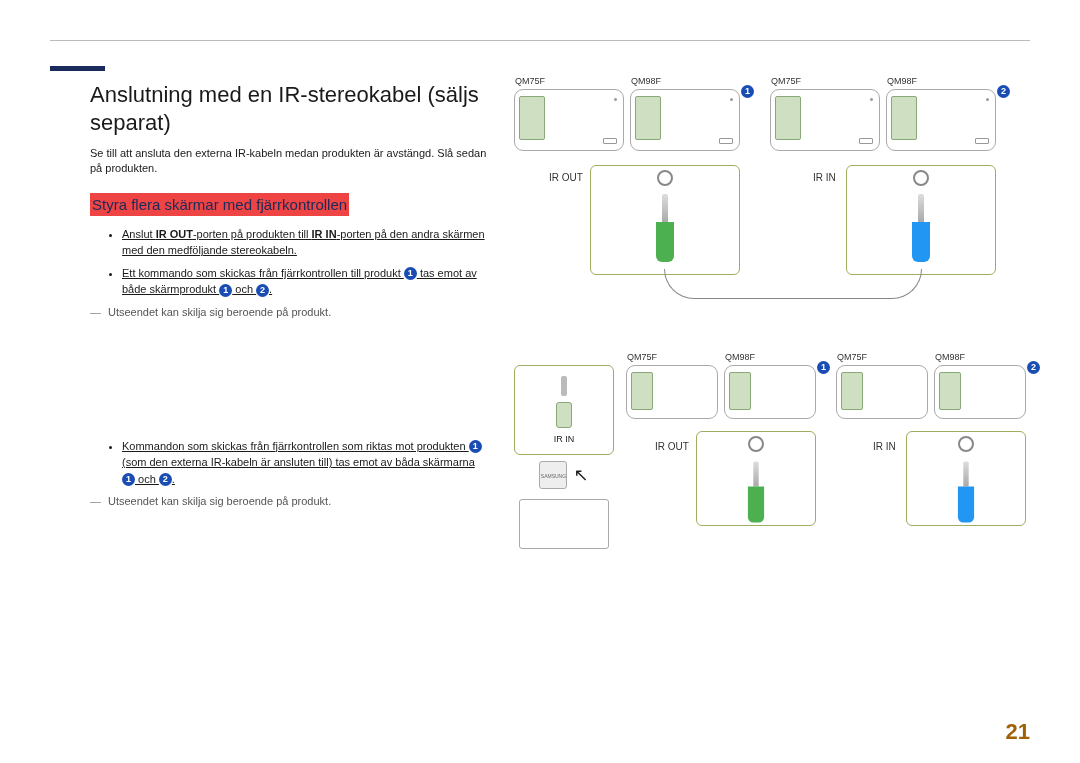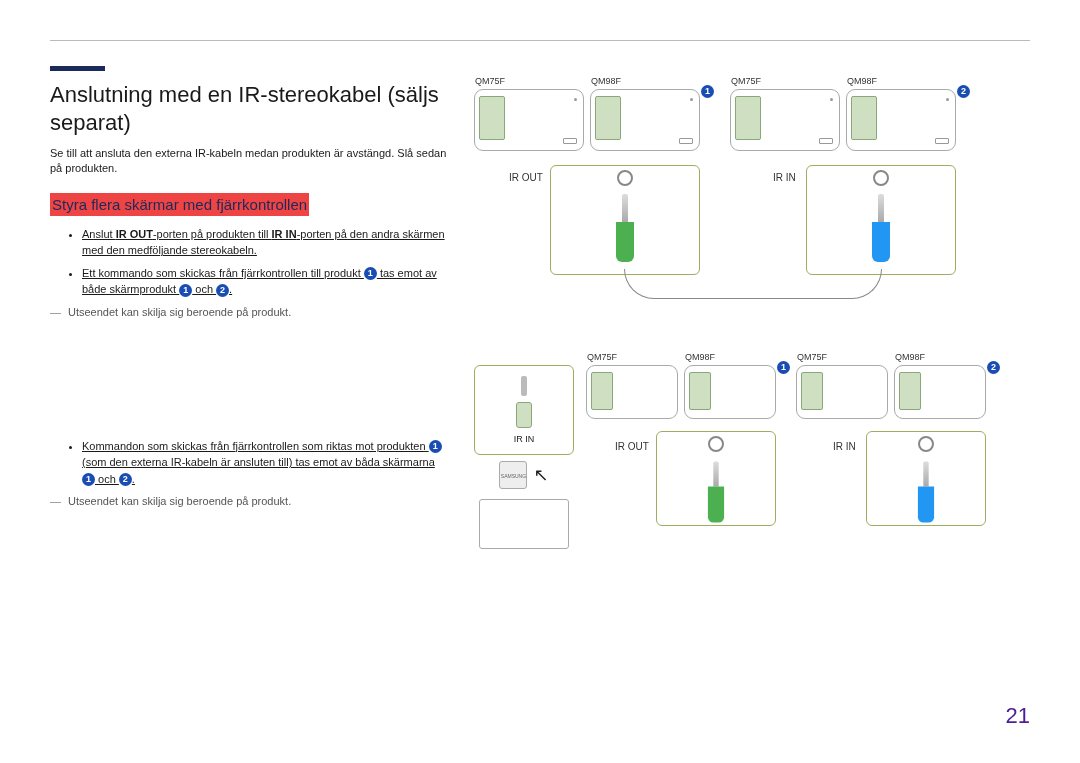--- a/index.html
+++ b/index.html
@@ -19,20 +19,21 @@
   .indent-mark {
     width: 55px;
     height: 5px;
     background: #1a2a5a;
     margin-top: 25px;
     margin-bottom: 10px;
   }
   .cols {
     display: flex;
     gap: 24px;
+    margin-left: 40px;
   }
   .left {
     width: 400px;
     flex: 0 0 400px;
   }
   .right {
     flex: 1;
     position: relative;
   }
   h1 {
@@ -84,25 +85,25 @@
     font-size: 9px;
     line-height: 13px;
     text-align: center;
     vertical-align: middle;
     font-weight: bold;
   }
   .badge.b1 { background: #1a4db3; }
   .badge.b2 { background: #1a4db3; }
   .page-num {
     position: absolute;
-    bottom: 34px;
+    bottom: 18px;
     right: 50px;
     font-size: 22px;
-    color: #4c1d95;
-    font-weight: 400;
+    color: #a16207;
+    font-weight: 700;
   }
   
   .diagram-block { margin-bottom: 40px; }
   .screens-row { display:flex; gap:8px; align-items:flex-start; }
   .screens-pair { display:flex; gap:6px; position:relative; }
   .corner-badge { position:absolute; top:-4px; right:-14px; }
   .scr {
     width: 110px; height: 62px;
     border: 1px solid #aaa;
     border-radius: 9px;

